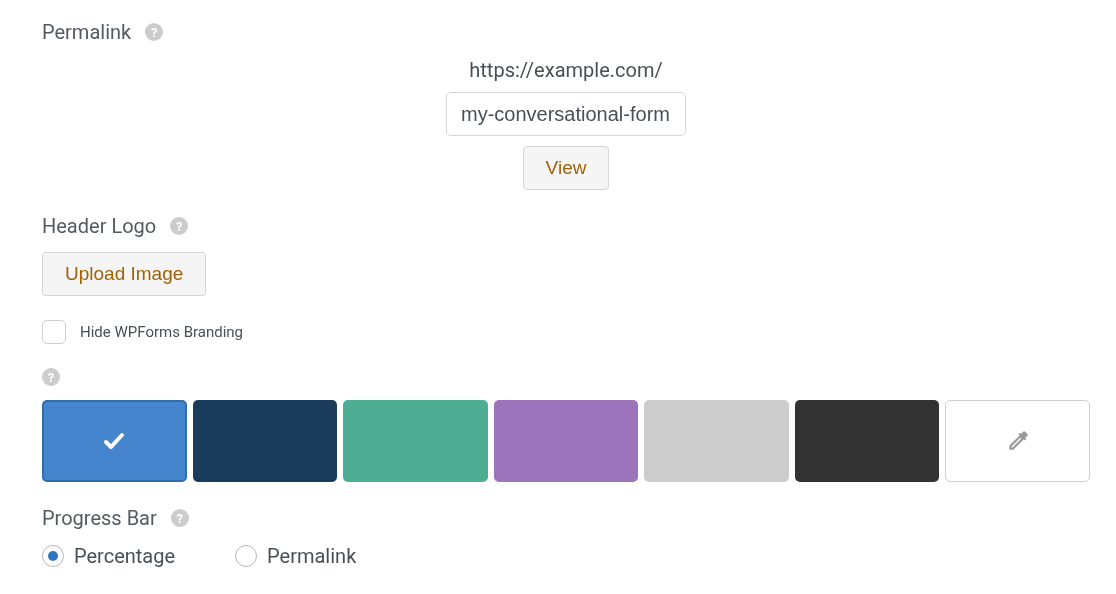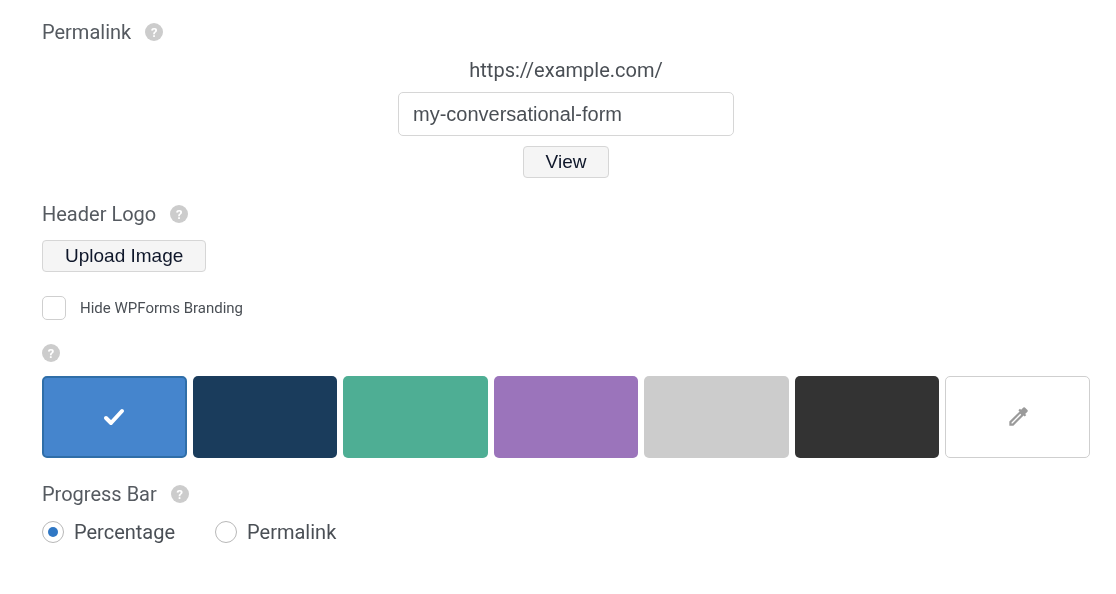--- a/index.html
+++ b/index.html
@@ -37,28 +37,28 @@
     font-size: 20px;
     color: #4a4f55;
   }
   .text-input {
     height: 44px;
     border: 1px solid #d6d6d6;
     border-radius: 5px;
     padding: 0 14px;
     font-size: 20px;
     color: #4a4f55;
-    width: 336px;
+    width: 240px;
     outline: none;
   }
   .btn {
-    height: 32px;
+    height: 44px;
     border: 1px solid #d6d6d6;
     background: #f5f5f5;
-    color: #0f172a;
+    color: #a16207;
     font-size: 19px;
     border-radius: 4px;
     padding: 0 22px;
     cursor: pointer;
   }
   .upload-btn {
     font-size: 19px;
     padding: 0 22px;
   }
   .checkbox-row {
@@ -93,21 +93,21 @@
   .swatch.selected { border-color: #2f6ea8; }
   .swatch.custom {
     border: 1px solid #cfcfcf;
     background: #fff;
   }
   .check-icon svg { width: 30px; height: 24px; display: block; }
   .dropper-icon svg { width: 26px; height: 26px; display: block; }
   .radio-row {
     display: flex;
     align-items: center;
-    gap: 40px;
+    gap: 60px;
     font-size: 20px;
     color: #4a4f55;
   }
   .radio-item { display: flex; align-items: center; gap: 10px; cursor: pointer; }
   .radio {
     width: 22px;
     height: 22px;
     border: 1px solid #b8b8b8;
     border-radius: 50%;
     background: #fff;

